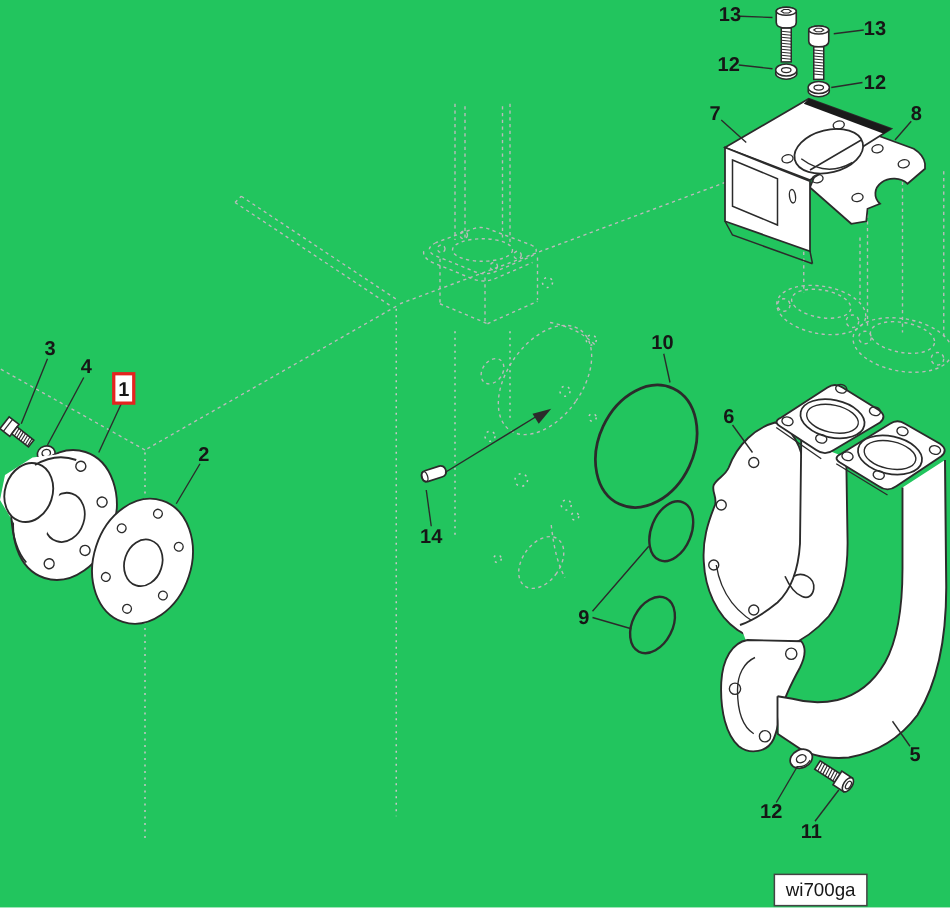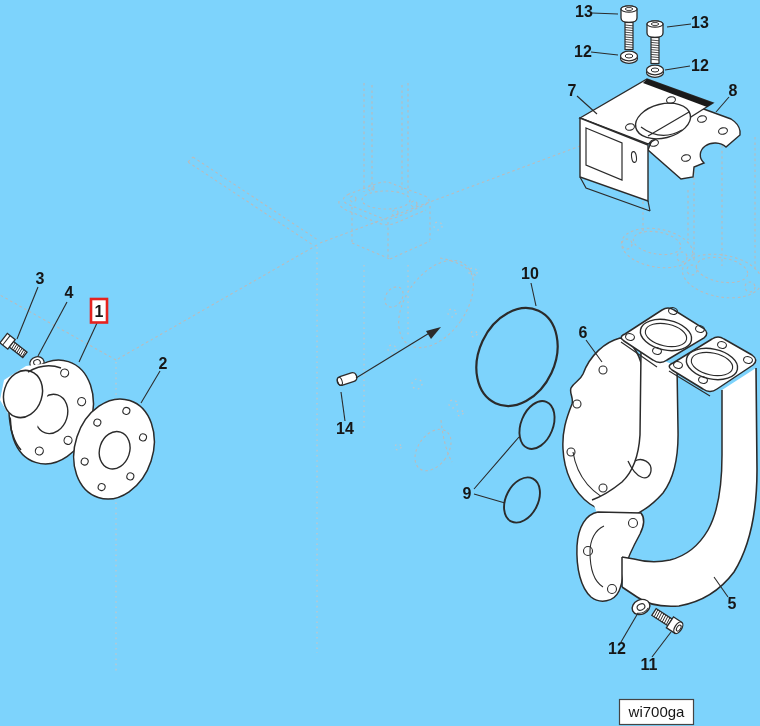--- a/index.html
+++ b/index.html
@@ -1,16 +1,16 @@
 <!DOCTYPE html>
 <html><head>
 <meta charset="utf-8">
 <style>
   html,body{margin:0;padding:0;background:#fff;}
-  .stage{position:relative;width:760px;height:726px;background:#7dd3fc;overflow:hidden;
+  .stage{position:relative;width:760px;height:726px;background:#22c55e;overflow:hidden;
          font-family:"Liberation Sans",sans-serif;}
   svg{display:block;}
   .callout{font:700 16px "Liberation Sans",sans-serif;fill:#161616;}
   .watermark{font:400 15px "Liberation Sans",sans-serif;fill:#161616;}
   .solid{stroke:#2b2b2b;fill:none;}
   .wh{fill:#ffffff;}
 </style>
 </head>
 <body>
 

